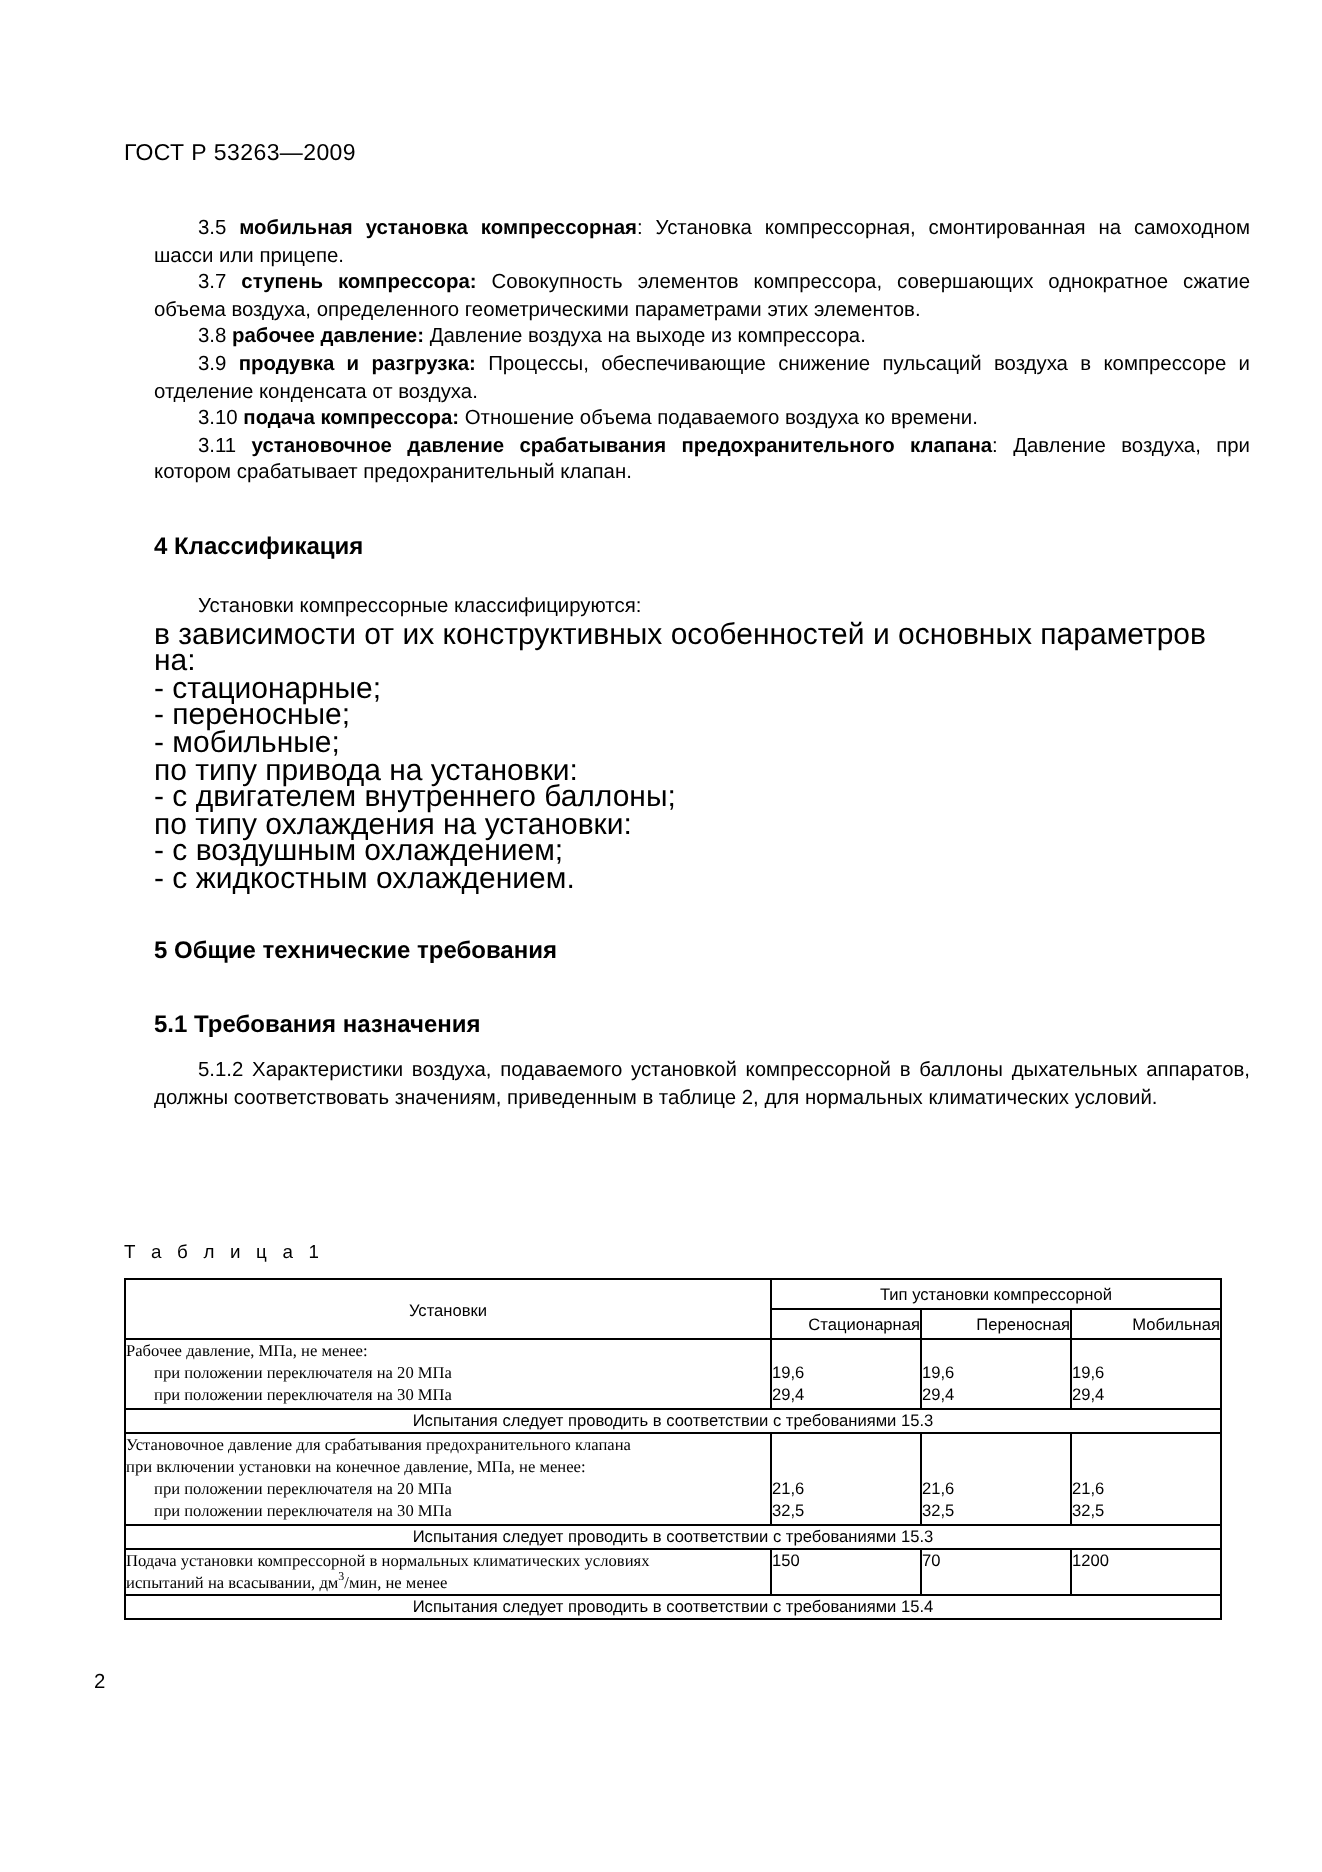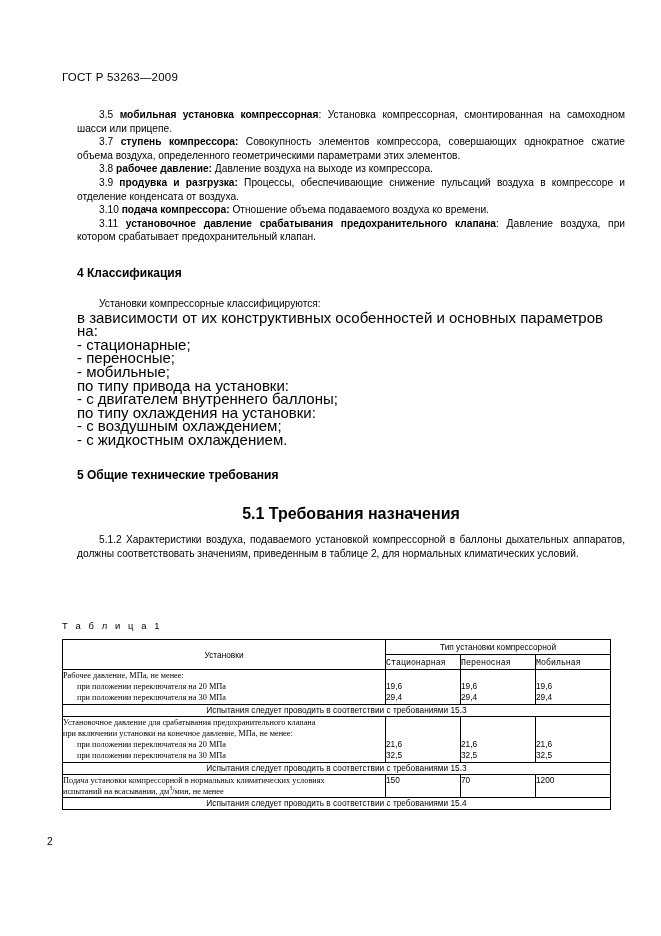--- a/index.html
+++ b/index.html
@@ -46,25 +46,24 @@
   }
   b { font-weight: bold; }
 
   h2.sec {
     font-size: 12px;
     font-weight: bold;
     margin: 0;
     padding: 0;
   }
   h3.subsec {
-    font-size: 16px;
+    font-size: 12px;
     font-weight: bold;
     margin: 0;
     padding: 0;
-    text-align: center;
   }
   .sp-h2-before { height: 22px; }
   .sp-h2-after  { height: 17px; }
   .sp-h3-before { height: 23px; }
   .sp-h3-after  { height: 10px; }
 
   .listline {
     font-size: 15px;
     line-height: 13.6px;
     margin: 0;
@@ -99,24 +98,23 @@
     vertical-align: middle;
     height: 28px;
     font-size: 8.3px;
   }
   table.t1 th.hgrp {
     text-align: center;
     vertical-align: middle;
     height: 14px;
   }
   table.t1 th.hsub {
-    text-align: left;
+    text-align: right;
     vertical-align: middle;
     height: 14px;
-    font-family: Liberation Mono, monospace;
   }
   td.label {
     padding: 1px 0 1px 3px;
     line-height: 11.2px;
     text-align: left;
     font-family: Liberation Serif, serif;
   }
   td.val {
     text-align: left;
     line-height: 11.2px;

